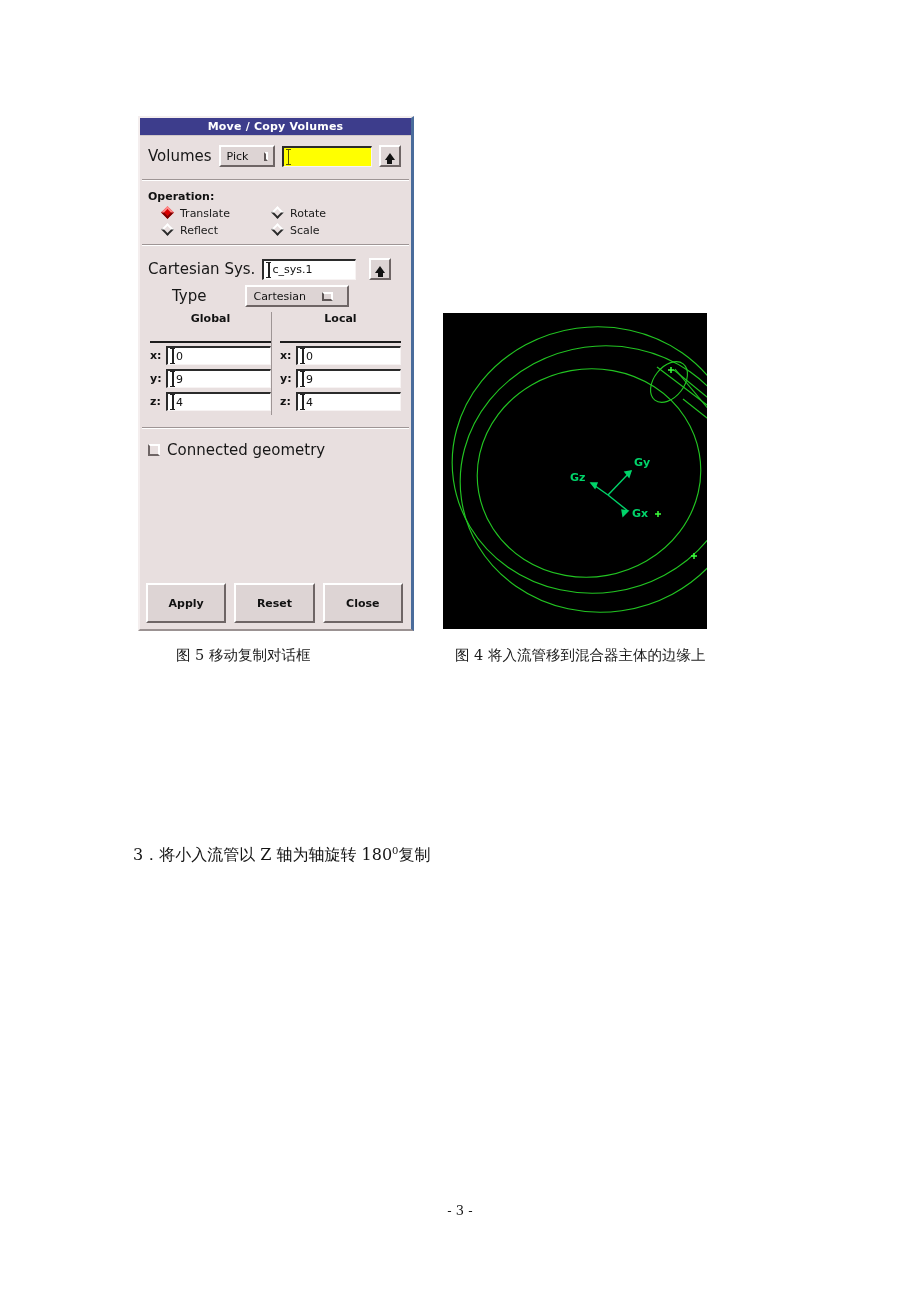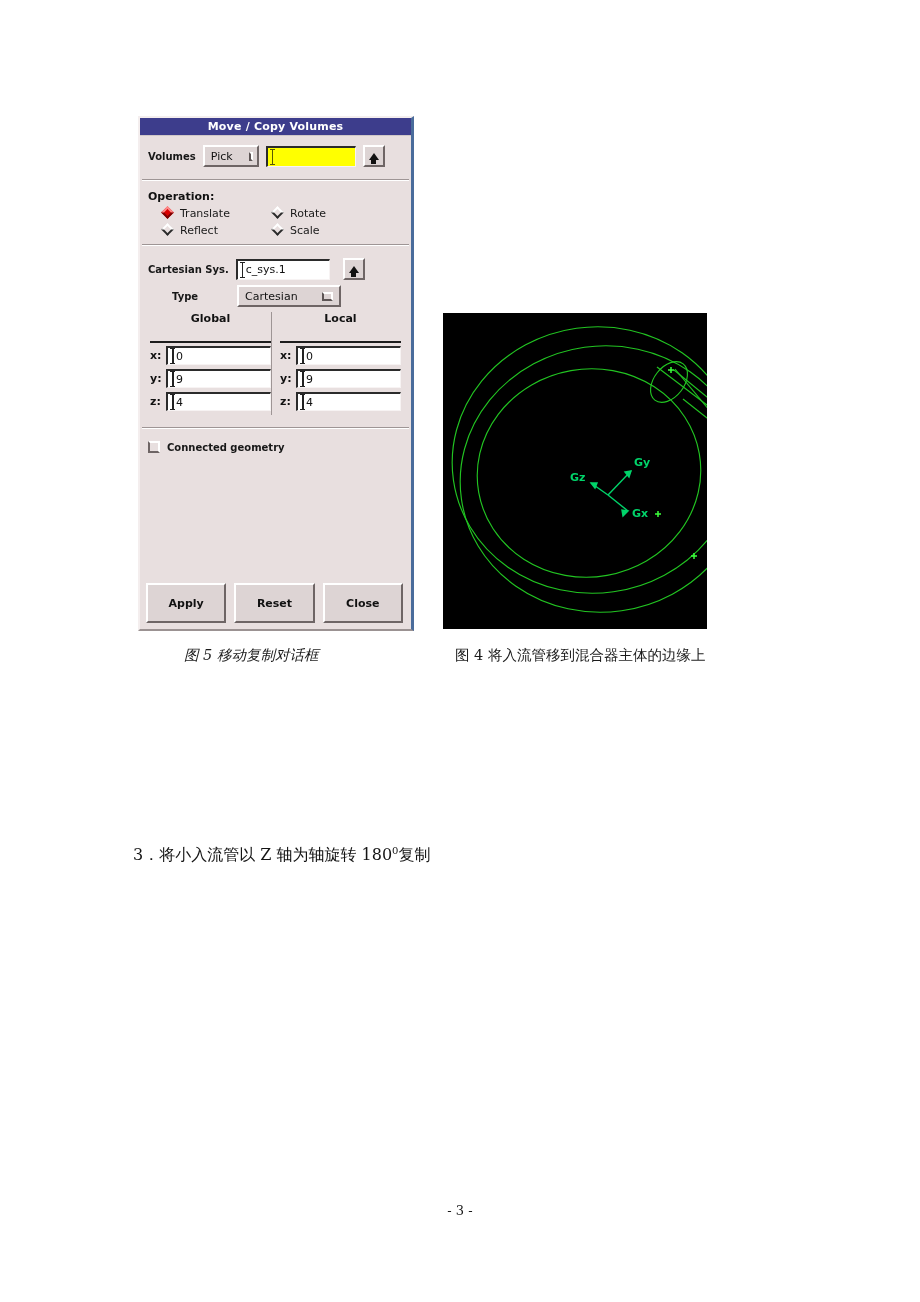--- a/index.html
+++ b/index.html
@@ -70,22 +70,22 @@
   }
 
   .row {
     display: flex;
     align-items: center;
     gap: 7px;
     margin: 5px 0;
   }
 
   .lbl {
-    font-size: 10px;
-    font-weight: bold;
+    font-size: 15px;
+    font-weight: normal;
     color: #171717;
     white-space: nowrap;
   }
 
   
   .txt {
     background: #ffffff;
     border-top: 2px solid #2b2b2b;
     border-left: 2px solid #2b2b2b;
     border-right: 1px solid #f7f3f3;
@@ -136,21 +136,21 @@
     align-items: center;
     justify-content: center;
     cursor: default;
     font-family: "DejaVu Sans", "Liberation Sans", sans-serif;
   }
 
   .optbtn {
     height: 22px;
     padding: 0 6px;
     gap: 16px;
-    justify-content: space-between;
+    justify-content: flex-start;
   }
   .optbtn .mark {
     width: 11px; height: 9px;
     border-left: 2px solid #5d5555;
     border-bottom: 2px solid #5d5555;
     border-top: 2px solid #ffffff;
     border-right: 2px solid #ffffff;
     background: #ddd4d4;
     box-sizing: border-box;
   }
@@ -290,21 +290,21 @@
   #viewport svg { display: block; }
 
   
   .caption {
     position: absolute;
     font-family: "DejaVu Serif", "Liberation Serif", serif;
     font-size: 14.5px;
     color: #1a1a1a;
     white-space: nowrap;
   }
-  #caption-fig5 { left: 184px; top: 646px; font-style: italic; }
+  #caption-fig5 { left: 176px; top: 646px; }
   #caption-fig6 { left: 455px; top: 646px; }
 
   #body-step {
     position: absolute;
     left: 133px;
     top: 845px;
     font-family: "DejaVu Serif", "Liberation Serif", serif;
     font-size: 16px;
     color: #141414;
     white-space: nowrap;

